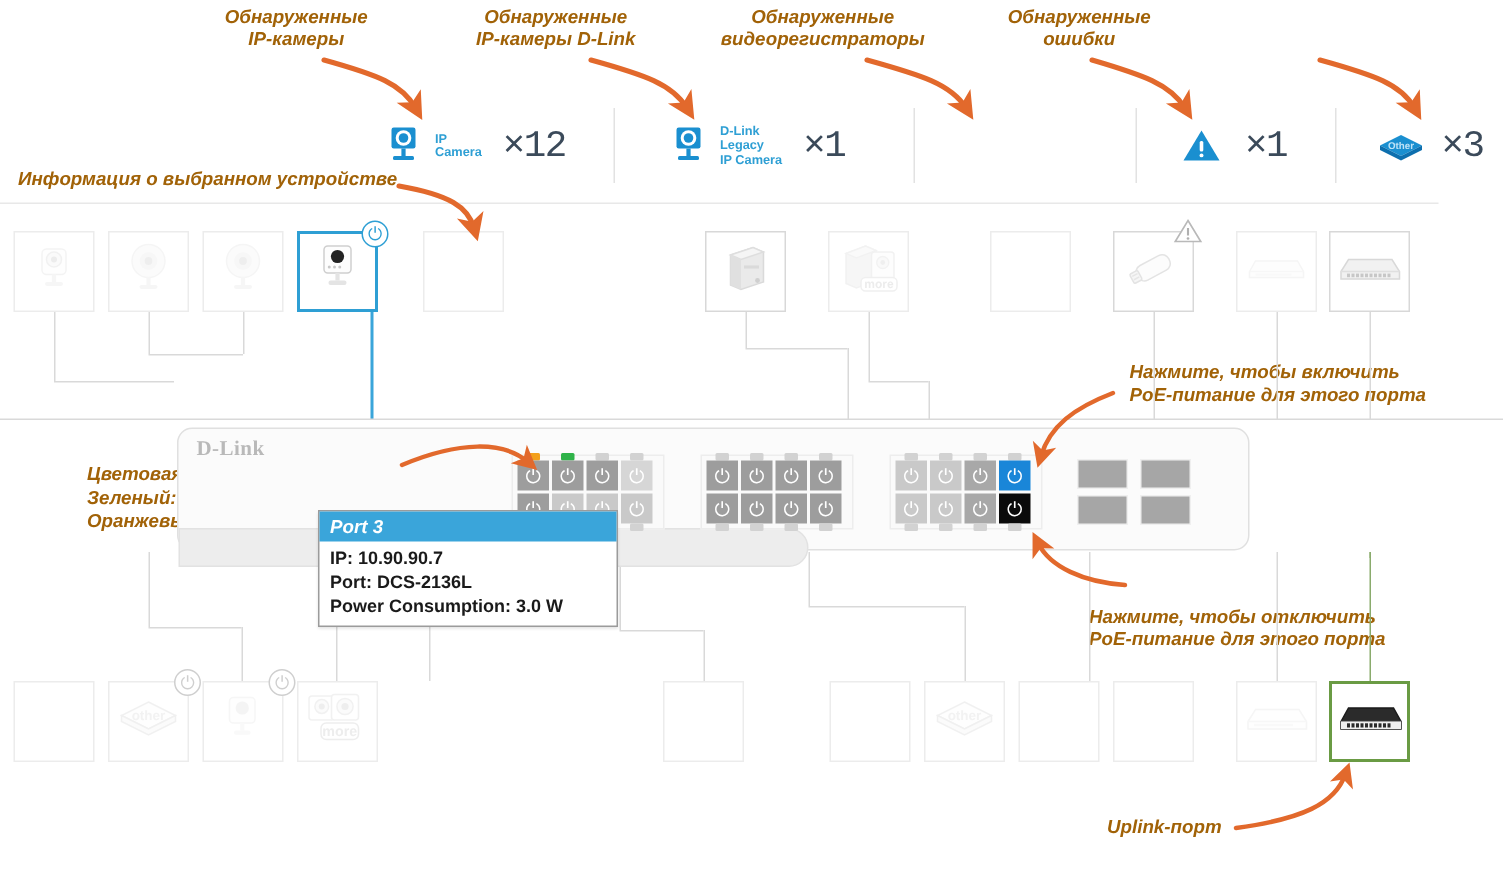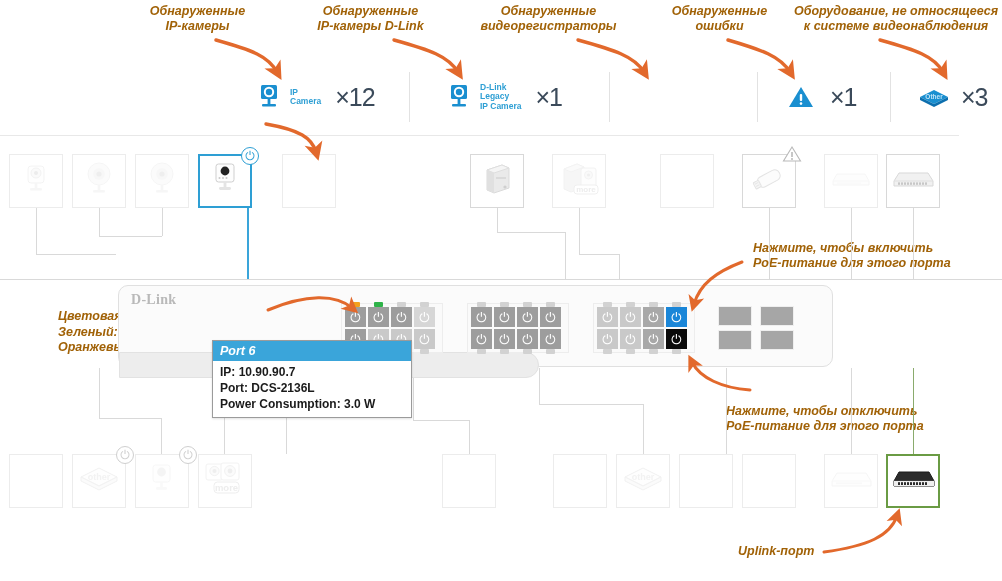--- a/index.html
+++ b/index.html
@@ -42,21 +42,21 @@
   }
   .sum-ico { width:30px; height:30px; flex:0 0 auto; position:relative; }
   .sum-lab {
     font-family:"Liberation Sans", sans-serif;
     font-style:normal; font-weight:bold;
     font-size:8.5px; line-height:9.5px;
     color:#2e9fd4; white-space:pre-line;
     margin-left:-3px;
   }
   .sum-cnt {
-    font-family:Liberation Sans, sans-serif;
+    font-family:Liberation Mono, monospace;
     font-size:25px; color:#3b4a5a; font-weight:normal;
     margin-left:9px; letter-spacing:-1px;
   }
 
   
   #topo { position:absolute; left:0; top:136px; width:1002px; height:445px; }
   #grid { position:absolute; inset:0; }
 
   .node {
     position:absolute; width:54px; height:54px;
@@ -163,22 +163,21 @@
 <div id="root">
 
   <div class="anno ctr" style="left:125px; top:4px; width:145px;">Обнаруженные
 IP-камеры</div>
   <div class="anno ctr" style="left:288px; top:4px; width:165px;">Обнаруженные
 IP-камеры D-Link</div>
   <div class="anno ctr" style="left:466px; top:4px; width:165px;">Обнаруженные
 видеорегистраторы</div>
   <div class="anno ctr" style="left:652px; top:4px; width:135px;">Обнаруженные
 ошибки</div>
-  <div class="anno ctr" style="left:790px; top:4px; width:212px;">Оборудование, не относящееся
-к системе видеонаблюдения</div>
+  <div class="anno left" style="left:12px; top:112px; width:280px;">Информация о выбранном устройстве</div>
   <div class="anno left" style="left:58px; top:309px; width:300px; line-height:15.5px;">Цветовая индикация скорости подключения
 Зеленый: 1 Гбит/с
 Оранжевый: 10/100 Мбит/с</div>
   <div class="anno left" style="left:753px; top:241px; width:250px;">Нажмите, чтобы включить
 PoE-питание для этого порта</div>
   <div class="anno left" style="left:726px; top:404px; width:250px;">Нажмите, чтобы отключить
 PoE-питание для этого порта</div>
   <div class="anno left" style="left:738px; top:544px; width:120px;">Uplink-порт</div>
 
   <div id="summary">
@@ -401,21 +400,21 @@
             <rect x="26" y="18.4" width="2" height="2.4"></rect>
               <rect x="29" y="18.4" width="2" height="2.4"></rect>
             <rect x="32" y="18.4" width="2" height="2.4"></rect>
               <rect x="35" y="18.4" width="2" height="2.4"></rect>
           </g>
         </svg>
       </span>
     </div>
 
     <div id="tooltip">
-      <div class="tt-head">Port 6</div>
+      <div class="tt-head">Port 3</div>
       <div class="tt-body">
         <div class="tt-row">IP: 10.90.90.7</div>
         <div class="tt-row">Port: DCS-2136L</div>
         <div class="tt-row">Power Consumption: 3.0 W</div>
       </div>
     </div>
 
     <div id="switch">
       <div class="swbase"></div>
       <div id="dlink-logo">D-Link</div>

